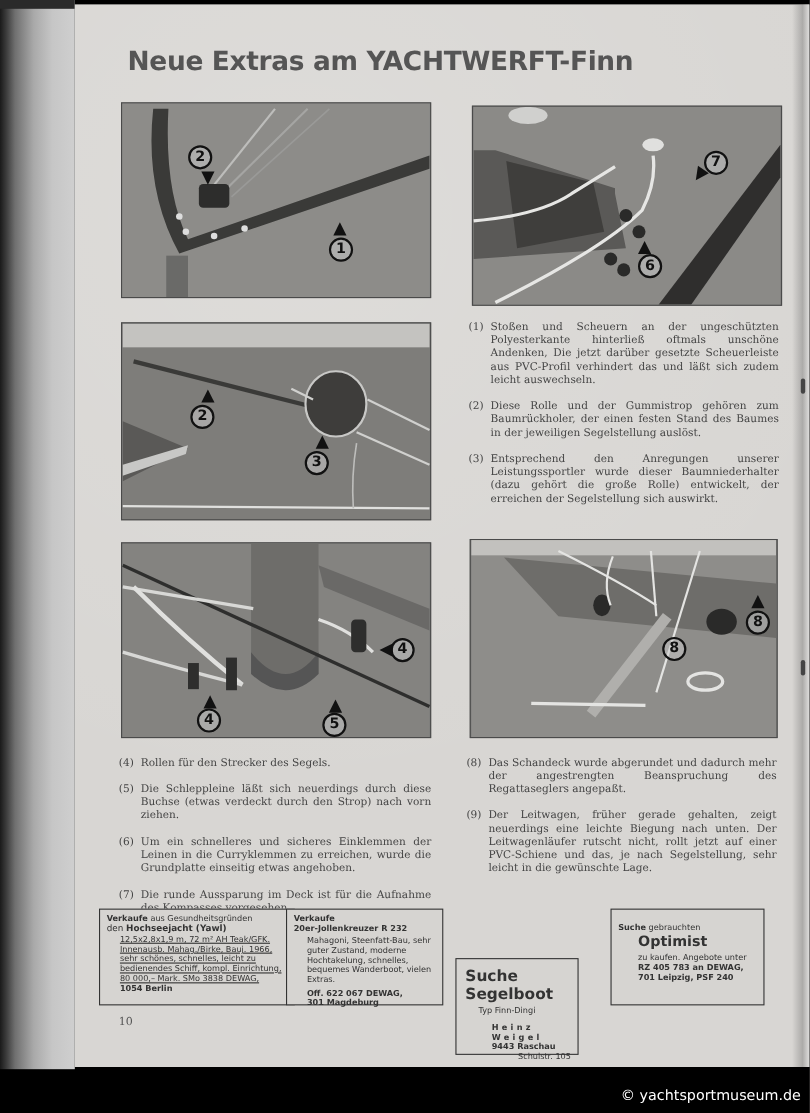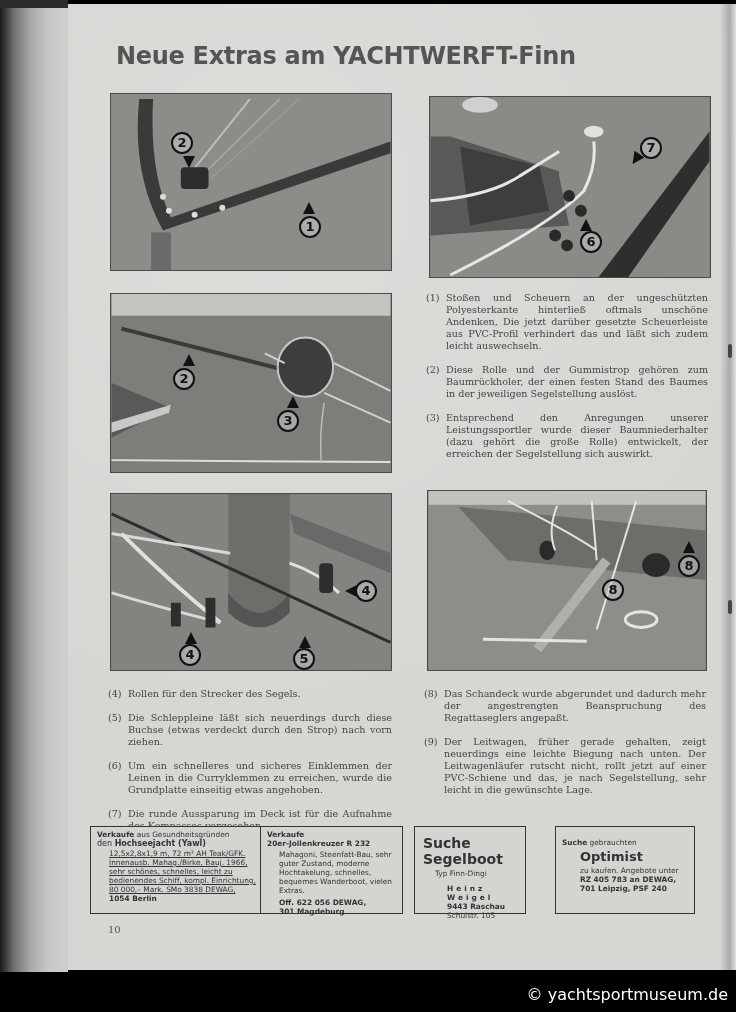--- a/index.html
+++ b/index.html
@@ -65,21 +65,21 @@
     font-family: "DejaVu Sans", sans-serif; color: #333; padding: 3px 6px;
   }
   .ad .b { font-weight: bold; }
   .ad-small { font-size: 7.4px; line-height: 9px; }
   .ad-indent { padding-left: 12px; }
 
   .page-num { position: absolute; left: 40px; top: 920px; font-size: 10px; color: #555; }
 
   .watermark {
     position: absolute; right: 8px; bottom: 8px;
-    font-family: "DejaVu Sans", sans-serif; font-size: 16px; color: #fff;
+    font-family: "DejaVu Sans", sans-serif; font-size: 13px; color: #fff;
   }
   .edge-mark { position:absolute; width:4px; height:14px; background:#444; border-radius:2px; }
 </style>
 </head>
 <body>
 
 <div class="spine">
     <div class="spine-top"></div>
   </div>
 
@@ -241,30 +241,30 @@
     <div class="ad-small"><span class="b">Verkaufe</span><span> aus Gesundheitsgründen</span></div>
     <div class="ad-small" style="font-size:8px;"><span>den </span><span class="b">Hochseejacht (Yawl)</span></div>
     <div class="ad-small ad-indent" style="margin-top:1px;text-decoration:underline;">12,5x2,8x1,9 m, 72 m² AH Teak/GFK. Innenausb. Mahag./Birke, Bauj. 1966, sehr schönes, schnelles, leicht zu bedienendes Schiff, kompl. Einrichtung, 80 000,– Mark. SMo 3838 DEWAG,</div>
     <div class="ad-small ad-indent b">1054 Berlin</div>
   </div>
 
   <div class="ad" style="left:192px; width:143px;">
     <div class="ad-small b">Verkaufe</div>
     <div class="ad-small b">20er-Jollenkreuzer R 232</div>
     <div class="ad-small ad-indent" style="margin-top:2px;">Mahagoni, Steenfatt-Bau, sehr guter Zustand, moderne Hochtakelung, schnelles, bequemes Wanderboot, vielen Extras.</div>
-    <div class="ad-small ad-indent b" style="margin-top:3px;">Off. 622 056 DEWAG,</div>
+    <div class="ad-small ad-indent b" style="margin-top:3px;">Off. 622 067 DEWAG,</div>
     <div class="ad-small ad-indent b">301 Magdeburg</div>
   </div>
 
-  <div class="ad" style="left:346px; width:112px; padding-left:8px;">
+  <div class="ad" style="left:346px; width:112px; padding-left:8px;margin-top:45px;">
     <div style="font-weight:bold; font-size:14px; margin-top:5px;">Suche Segelboot</div>
     <div class="ad-small" style="padding-left:12px; margin-top:2px;">Typ Finn-Dingi</div>
     <div class="ad-small b" style="padding-left:24px; margin-top:6px; letter-spacing:3px;">Heinz Weigel</div>
     <div class="ad-small b" style="padding-left:24px;">9443 Raschau</div>
-    <div class="ad-small" style="padding-left:24px;">Schulstr. 105</div>
+    <div class="ad-small" style="padding-left:24px;text-align:right;">Schulstr. 105</div>
   </div>
 
   <div class="ad" style="left:487px; width:140px;">
     <div class="ad-small" style="margin-top:8px;"><span class="b">Suche</span><span> gebrauchten</span></div>
     <div style="font-weight:bold; font-size:13px; padding-left:18px; margin-top:2px;">Optimist</div>
     <div class="ad-small" style="padding-left:18px; margin-top:2px;">zu kaufen. Angebote unter</div>
     <div class="ad-small b" style="padding-left:18px;">RZ 405 783 an DEWAG,</div>
     <div class="ad-small b" style="padding-left:18px;">701 Leipzig, PSF 240</div>
   </div>
 

